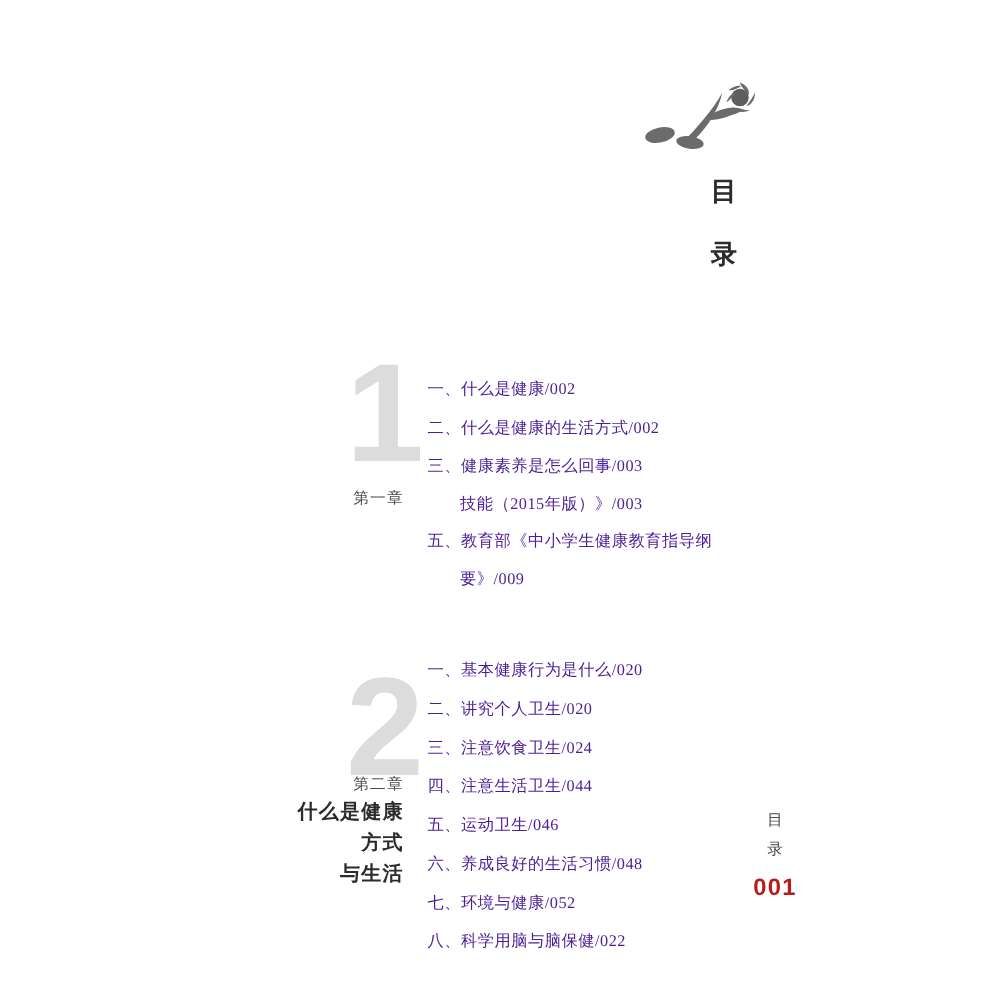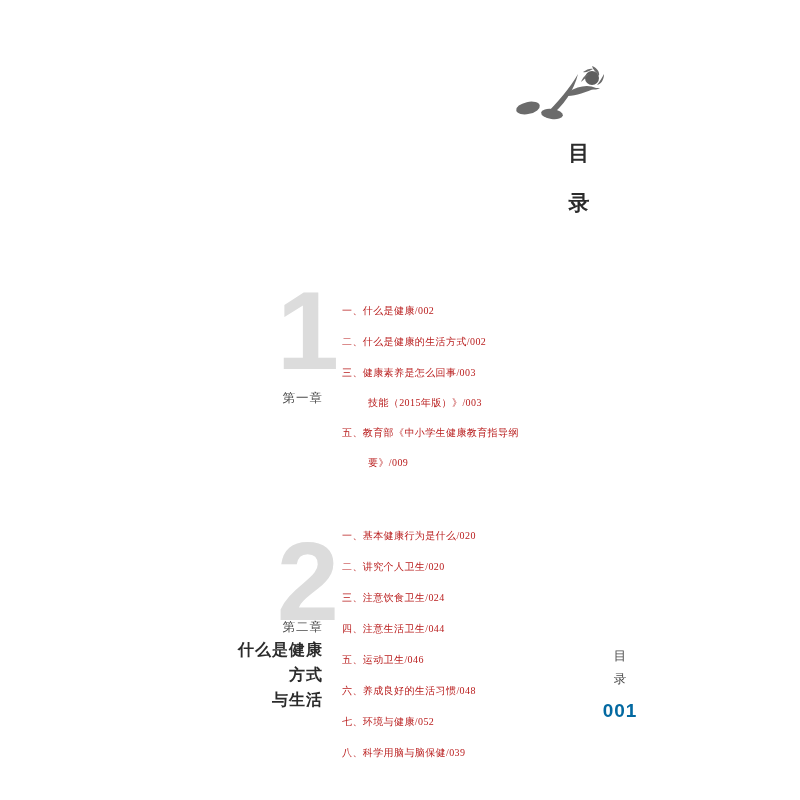--- a/index.html
+++ b/index.html
@@ -99,22 +99,22 @@
   
   .entries {
     position: absolute;
     left: 342px;
     width: 280px;
   }
   .entries-1 { top: 295px; }
   .entries-2 { top: 520px; }
 
   .entry {
-    font-size: 10px;
-    color: #b91c1c;
+    font-size: 13px;
+    color: #4c1d95;
     line-height: 31px;
     letter-spacing: 0.4px;
     white-space: nowrap;
   }
   .entry.wrap {
     white-space: normal;
     line-height: 30px;
   }
   .entry .cont {
     display: block;
@@ -135,21 +135,21 @@
   .footer-label span { display: block; }
   .page-number {
     position: absolute;
     left: 592px;
     top: 700px;
     width: 56px;
     text-align: center;
     font-family: "Liberation Sans", sans-serif;
     font-size: 19px;
     font-weight: bold;
-    color: #0369a1;
+    color: #b91c1c;
     letter-spacing: 1px;
   }
 </style>
 </head>
 <body>
 
 <div class="page">
 
   <div class="ornament">
     <svg width="110" height="70" viewBox="0 0 110 70" xmlns="http://www.w3.org/2000/svg">
@@ -231,21 +231,21 @@
     <div class="entry">
       <span>五、运动卫生/046</span>
     </div>
     <div class="entry">
       <span>六、养成良好的生活习惯/048</span>
     </div>
     <div class="entry">
       <span>七、环境与健康/052</span>
     </div>
     <div class="entry">
-      <span>八、科学用脑与脑保健/039</span>
+      <span>八、科学用脑与脑保健/022</span>
     </div>
   </div>
 
   <div class="footer-label">
     <span>目</span>
     <span>录</span>
   </div>
 
   <div class="page-number">001</div>
 

